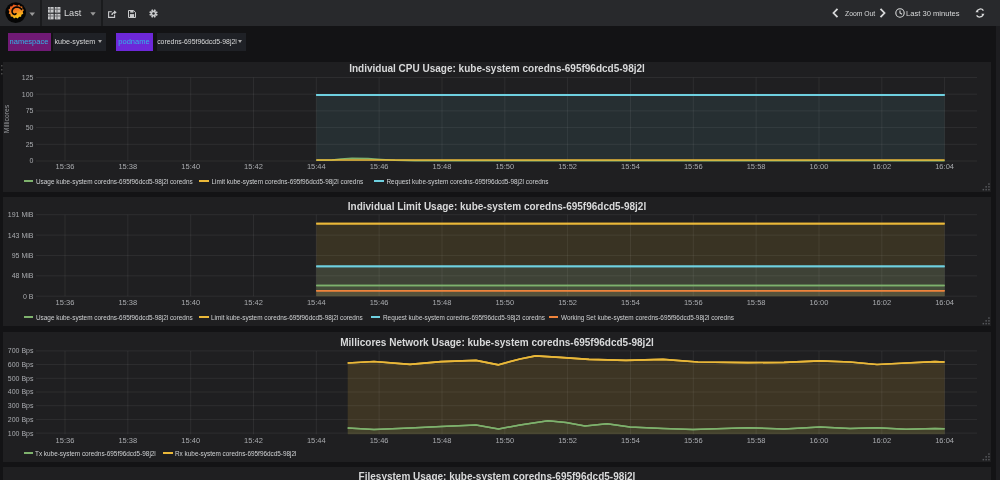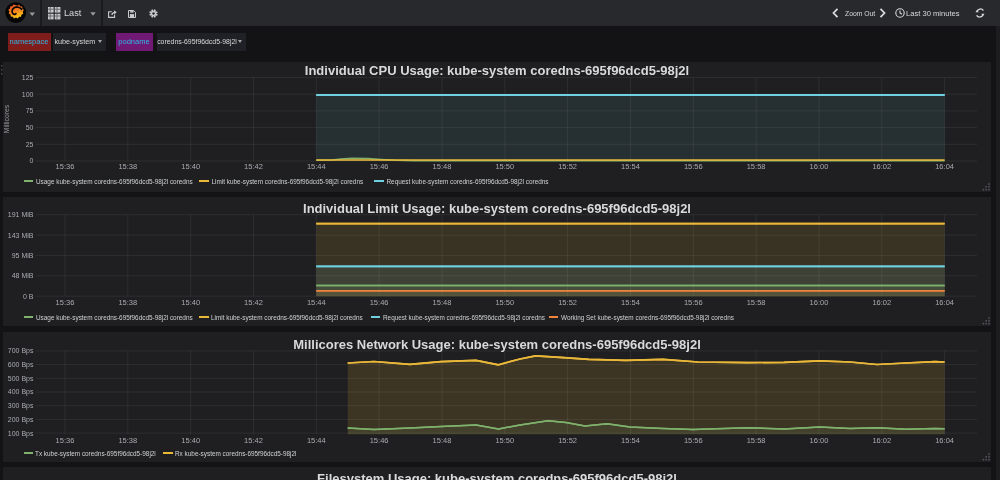--- a/index.html
+++ b/index.html
@@ -1,17 +1,17 @@
 <!DOCTYPE html>
 <html><head><meta charset="utf-8"><style>
 *{margin:0;padding:0;box-sizing:border-box}
 html,body{width:1000px;height:480px;background:#131315;font-family:"Liberation Sans",sans-serif;overflow:hidden;position:relative}
 .abs{position:absolute}
 .panel{position:absolute;left:3px;width:988px;background:#1f1f21}
-.ptitle{position:absolute;width:100%;text-align:center;color:#d8d9da;font-weight:bold;font-size:13px;letter-spacing:0px}
+.ptitle{position:absolute;width:100%;text-align:center;color:#d8d9da;font-weight:bold;font-size:10px;letter-spacing:0px}
 .ld{position:absolute;width:9.5px;height:2px}
 .lt{position:absolute;transform:translateY(-50%);color:#cfd1d3;white-space:nowrap}
 svg{position:absolute;left:0;top:0}
 </style></head><body>
 <div class="abs" style="left:0;top:0;width:1000px;height:26px;background:#28292c"></div>
 <div class="abs" style="left:40px;top:0;width:2px;height:26px;background:#1a1b1d"></div>
 <svg class="abs" width="34" height="26" style="left:0;top:0">
 <defs>
       <linearGradient id="lg" x1="0.2" y1="0" x2="0.55" y2="1">
 <stop offset="0" stop-color="#e84e1b"></stop>
@@ -84,23 +84,23 @@
   </svg>
 <div class="abs" style="left:906px;top:13px;transform:translateY(-50%);color:#d8d9da;font-size:7.6px;font-weight:normal">Last 30 minutes</div>
 <svg class="abs" width="10" height="10" style="left:975px;top:8px">
     <g fill="none" stroke="#d8d9da" stroke-width="1.3">
 <path d="M8.4,2.6 A3.6,3.6 0 0 0 1.9,3.7"></path>
       <path d="M1.6,7.4 A3.6,3.6 0 0 0 8.1,6.3"></path>
     </g>
 <path d="M0.5,4.3 L3.7,4.3 L2.1,1.7 Z" fill="#d8d9da"></path>
     <path d="M9.5,5.7 L6.3,5.7 L7.9,8.3 Z" fill="#d8d9da"></path>
   </svg>
-<div class="abs" style="left:7.5px;top:32.5px;width:43px;height:18px;background:#7f1d1d;color:#33b5e5;font-size:7.5px;font-weight:normal;line-height:18px;text-align:center;white-space:nowrap;overflow:hidden">namespace</div>
+<div class="abs" style="left:7.5px;top:32.5px;width:43px;height:18px;background:#701a75;color:#33b5e5;font-size:7.5px;font-weight:normal;line-height:18px;text-align:center;white-space:nowrap;overflow:hidden">namespace</div>
 <div class="abs" style="left:52.5px;top:32.5px;width:53.5px;height:18px;background:#1f2126;color:#d8d9da;font-size:7.2px;font-weight:normal;line-height:18px;text-align:center;padding-right:9px;white-space:nowrap;overflow:hidden">kube-system<span style="position:absolute;right:4px;top:7.5px;width:0;height:0;border-left:2.5px solid transparent;border-right:2.5px solid transparent;border-top:3.5px solid #a5a5a5"></span></div>
-<div class="abs" style="left:115.5px;top:32.5px;width:37px;height:18px;background:#701a75;color:#33b5e5;font-size:7.5px;font-weight:normal;line-height:18px;text-align:center;white-space:nowrap;overflow:hidden">podname</div>
+<div class="abs" style="left:115.5px;top:32.5px;width:37px;height:18px;background:#6d28d9;color:#33b5e5;font-size:7.5px;font-weight:normal;line-height:18px;text-align:center;white-space:nowrap;overflow:hidden">podname</div>
 <div class="abs" style="left:157px;top:32.5px;width:89px;height:18px;background:#1f2126;color:#d8d9da;font-size:6.9px;font-weight:normal;line-height:18px;text-align:center;padding-right:9px;white-space:nowrap;overflow:hidden">coredns-695f96dcd5-98j2l<span style="position:absolute;right:4px;top:7.5px;width:0;height:0;border-left:2.5px solid transparent;border-right:2.5px solid transparent;border-top:3.5px solid #a5a5a5"></span></div>
 <div class="panel" style="top:62px;height:130px">
     <div class="ptitle" style="top:0.5px">Individual CPU Usage: kube-system coredns-695f96dcd5-98j2l</div>
     <svg width="988" height="130" viewBox="3 62 988 130">
       <polygon points="316.3,95.0 944.6,95.0 944.6,161.0 316.3,161.0" fill="#6ed0e0" fill-opacity="0.09"></polygon>
       <polyline points="316.3,95.0 944.6,95.0" fill="none" stroke="#6ed0e0" stroke-width="1.8" stroke-linejoin="round" stroke-linecap="butt"></polyline>
       <line x1="36.0" y1="77.5" x2="977.0" y2="77.5" stroke="rgba(255,255,255,0.065)" stroke-width="1"></line>
       <line x1="36.0" y1="94.2" x2="977.0" y2="94.2" stroke="rgba(255,255,255,0.065)" stroke-width="1"></line>
       <line x1="36.0" y1="110.9" x2="977.0" y2="110.9" stroke="rgba(255,255,255,0.065)" stroke-width="1"></line>
       <line x1="36.0" y1="127.6" x2="977.0" y2="127.6" stroke="rgba(255,255,255,0.065)" stroke-width="1"></line>

